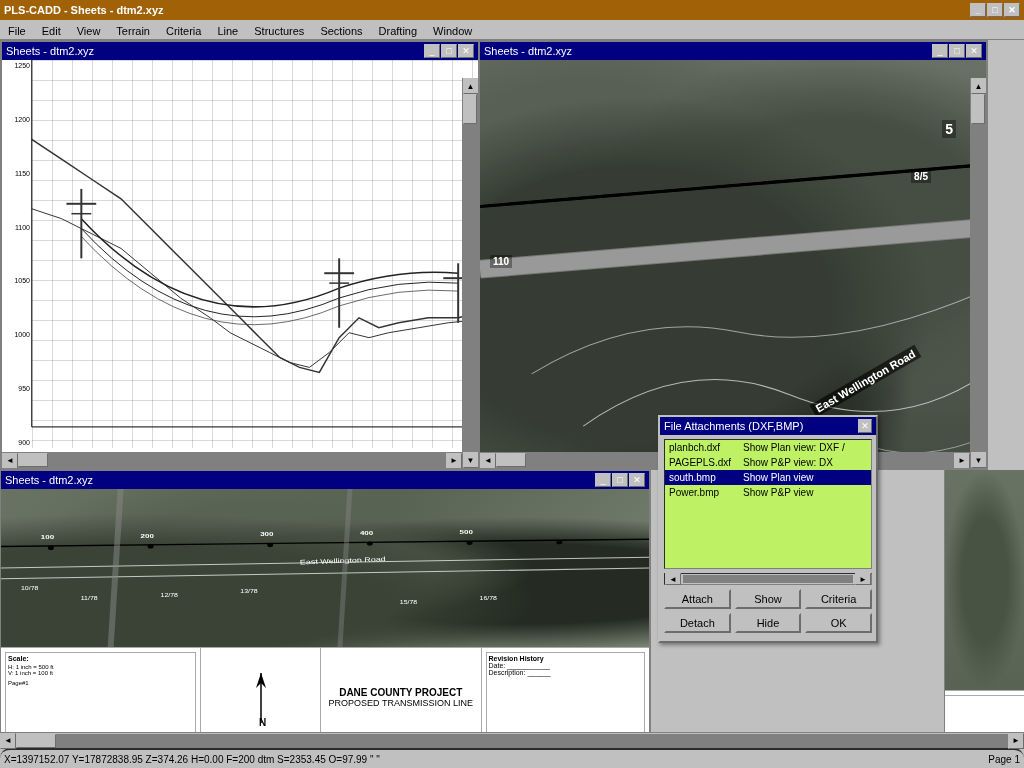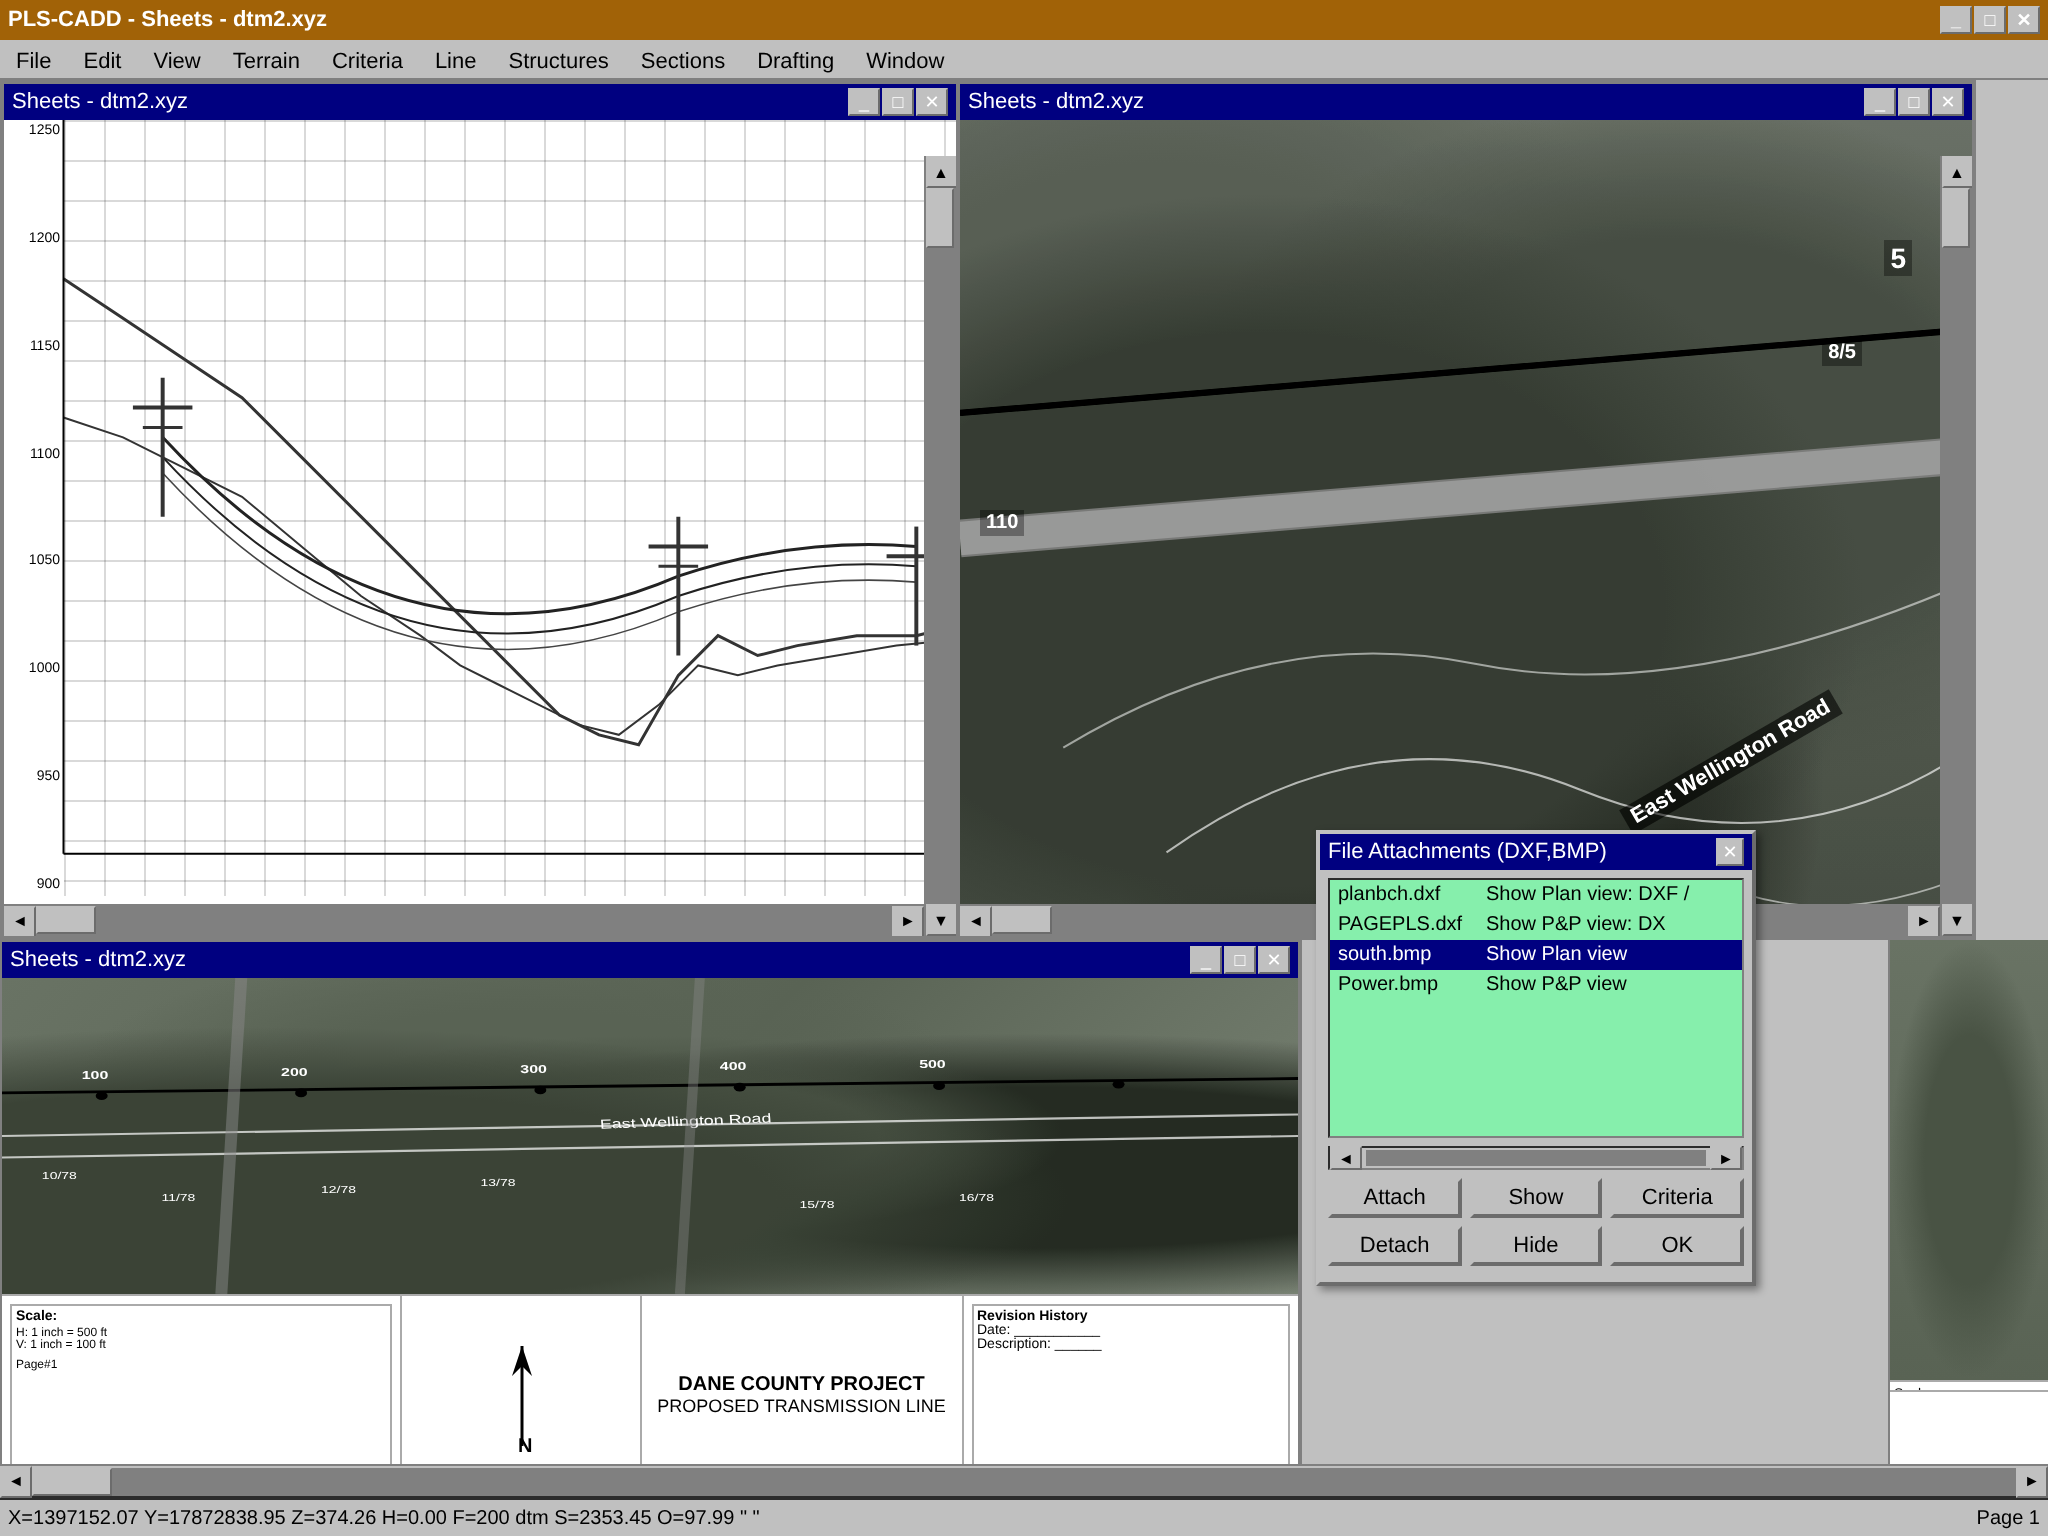--- a/index.html
+++ b/index.html
@@ -263,21 +263,21 @@
       align-items: center;
       justify-content: space-between;
       padding: 0 4px;
       font-size: 11px;
       font-weight: normal;
     }
     #file-attachments-content {
       padding: 4px;
     }
     .file-list {
-      background: #86efac;
+      background: #bef264;
       border: 1px inset #808080;
       height: 130px;
       overflow-y: auto;
       margin-bottom: 4px;
     }
     .file-item {
       padding: 2px 4px;
       font-size: 11px;
       white-space: nowrap;
       overflow: hidden;
@@ -326,20 +326,21 @@
     
     #status-bar {
       height: 20px;
       background: #c0c0c0;
       border-top: 2px inset #808080;
       display: flex;
       align-items: center;
       justify-content: space-between;
       padding: 0 4px;
       font-size: 10px;
+      border-radius: 10px;
     }
 
     
     .win-controls { display: flex; gap: 1px; }
     .win-btn {
       width: 16px; height: 14px;
       background: #c0c0c0;
       border: 1px outset #c0c0c0;
       font-size: 9px;
       display: flex; align-items: center; justify-content: center;

